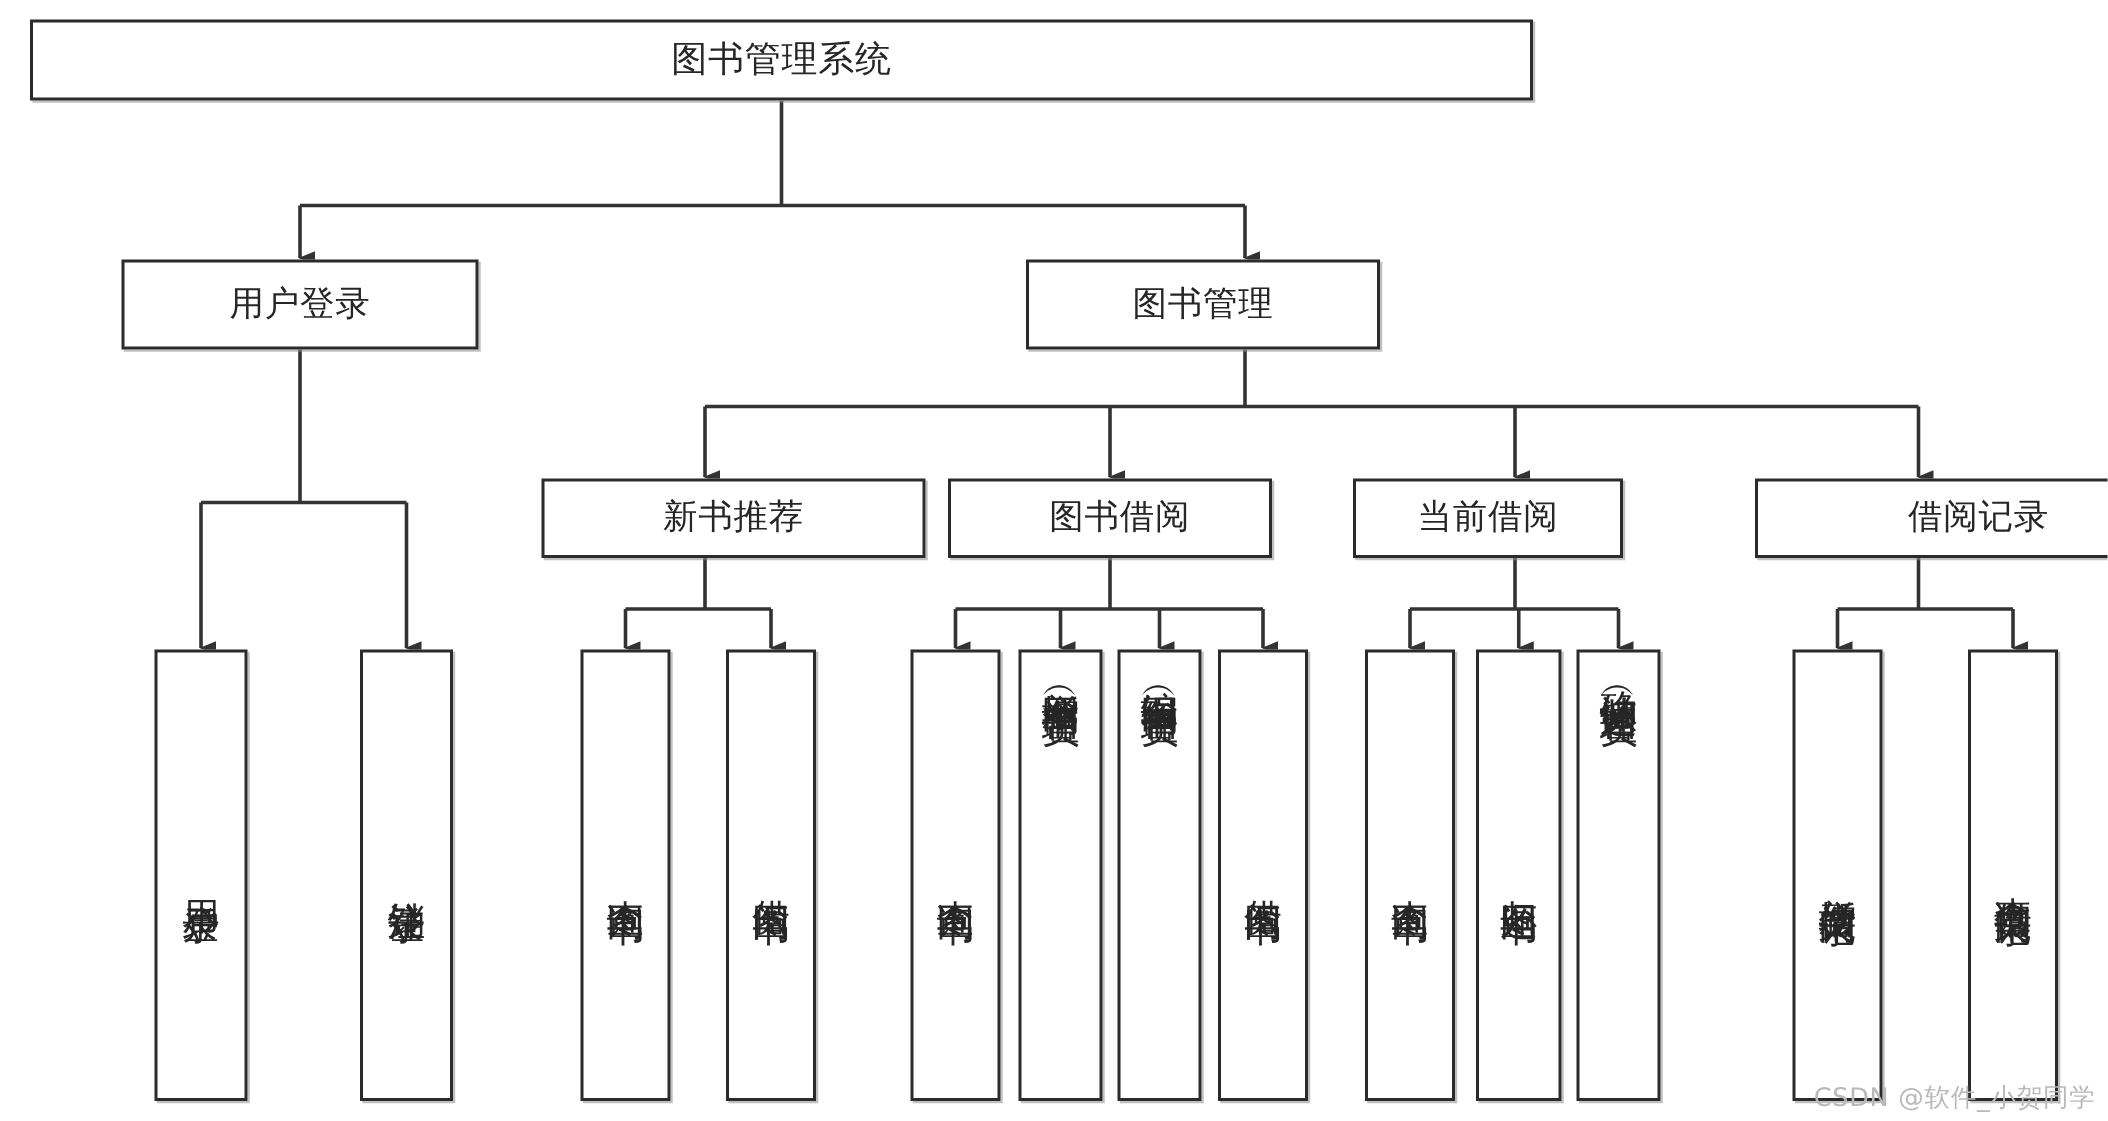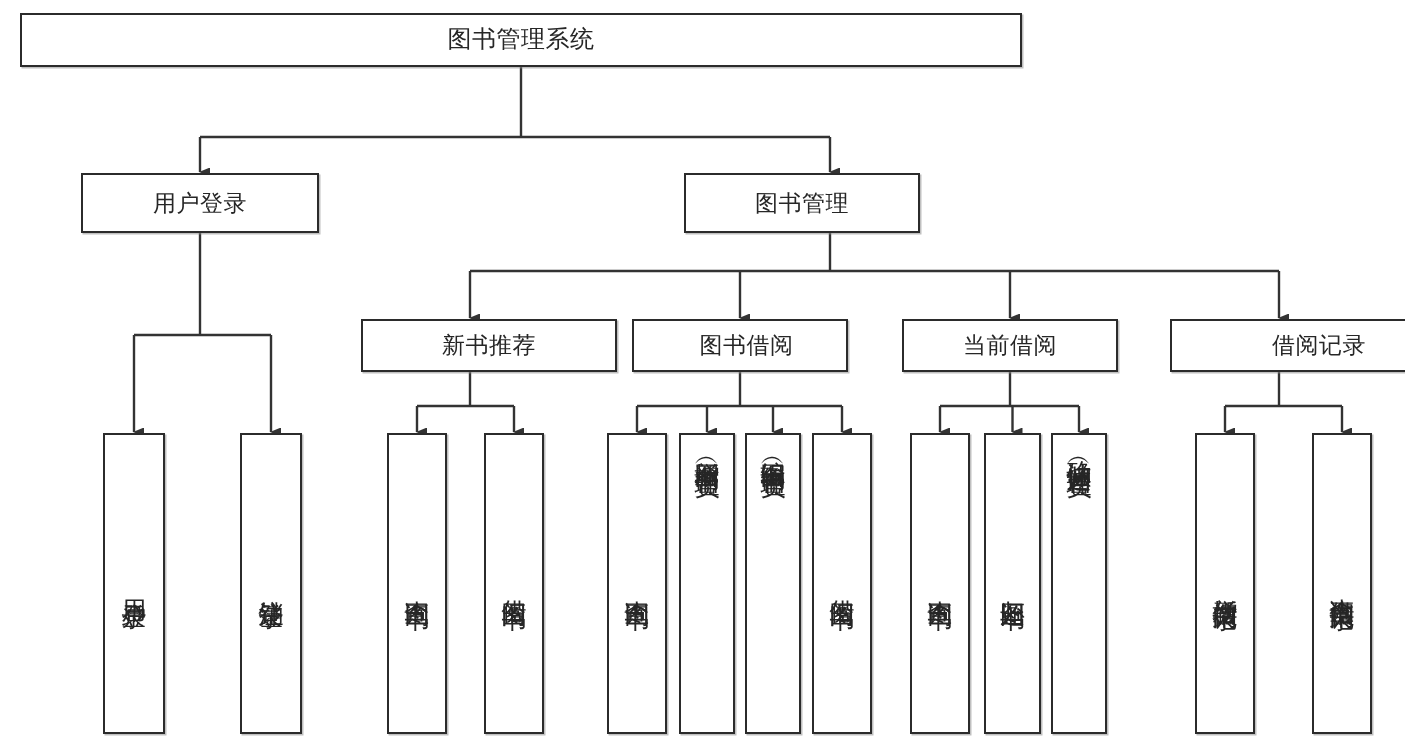--- a/index.html
+++ b/index.html
@@ -142,21 +142,21 @@
       </div>
       <div class="node-box node-h" style="left: 684px; top: 173px; width: 236px; height: 60px;">
         <span class="node-label">图书管理</span>
       </div>
       <div class="node-box node-h" style="left: 361px; top: 319px; width: 256px; height: 53px;">
         <span class="node-label">新书推荐</span>
       </div>
       <div class="node-box node-h" style="left: 632px; top: 319px; width: 216px; height: 53px; padding-left: 13px;">
         <span class="node-label">图书借阅</span>
       </div>
-      <div class="node-box node-h" style="left: 902px; top: 319px; width: 216px; height: 53px;">
+      <div class="node-box node-h" style="left: 902px; top: 319px; width: 180px; height: 53px;">
         <span class="node-label">当前借阅</span>
       </div>
       <div class="node-box node-h" style="left: 1170px; top: 319px; width: 250px; height: 53px; padding-left: 48px;">
         <span class="node-label">借阅记录</span>
       </div>
       <div class="node-box node-v leaf-center" style="left: 103px; top: 433px; width: 62px; height: 301px;">
         <span class="node-label">用户登录</span>
       </div>
       <div class="node-box node-v leaf-center" style="left: 240px; top: 433px; width: 62px; height: 301px;">
         <span class="node-label">注销登录</span>
@@ -189,13 +189,14 @@
         <span class="node-label">确认归还（管理员）</span>
       </div>
       <div class="node-box node-v leaf-center" style="left: 1195px; top: 433px; width: 60px; height: 301px;">
         <span class="node-label">新增借阅记录</span>
       </div>
       <div class="node-box node-v leaf-center" style="left: 1312px; top: 433px; width: 60px; height: 301px;">
         <span class="node-label">查询借阅记录</span>
       </div>
     </div>
 
+  <div id="watermark">CSDN @软件_小贺同学</div>
 </div>
 
 </body></html>

